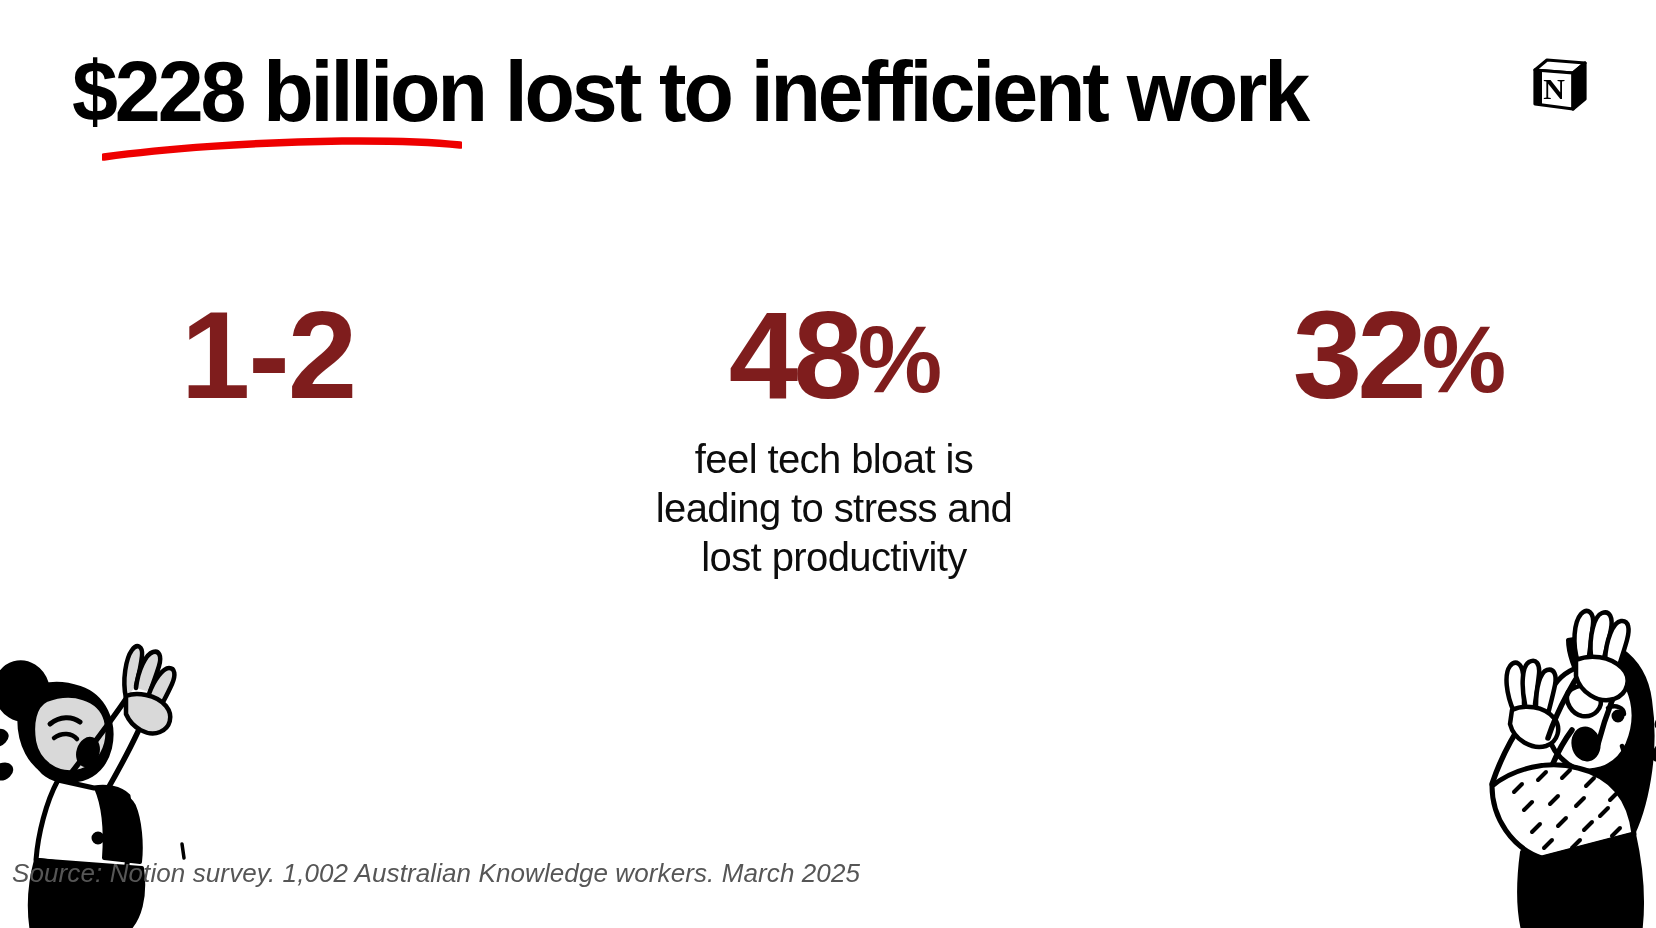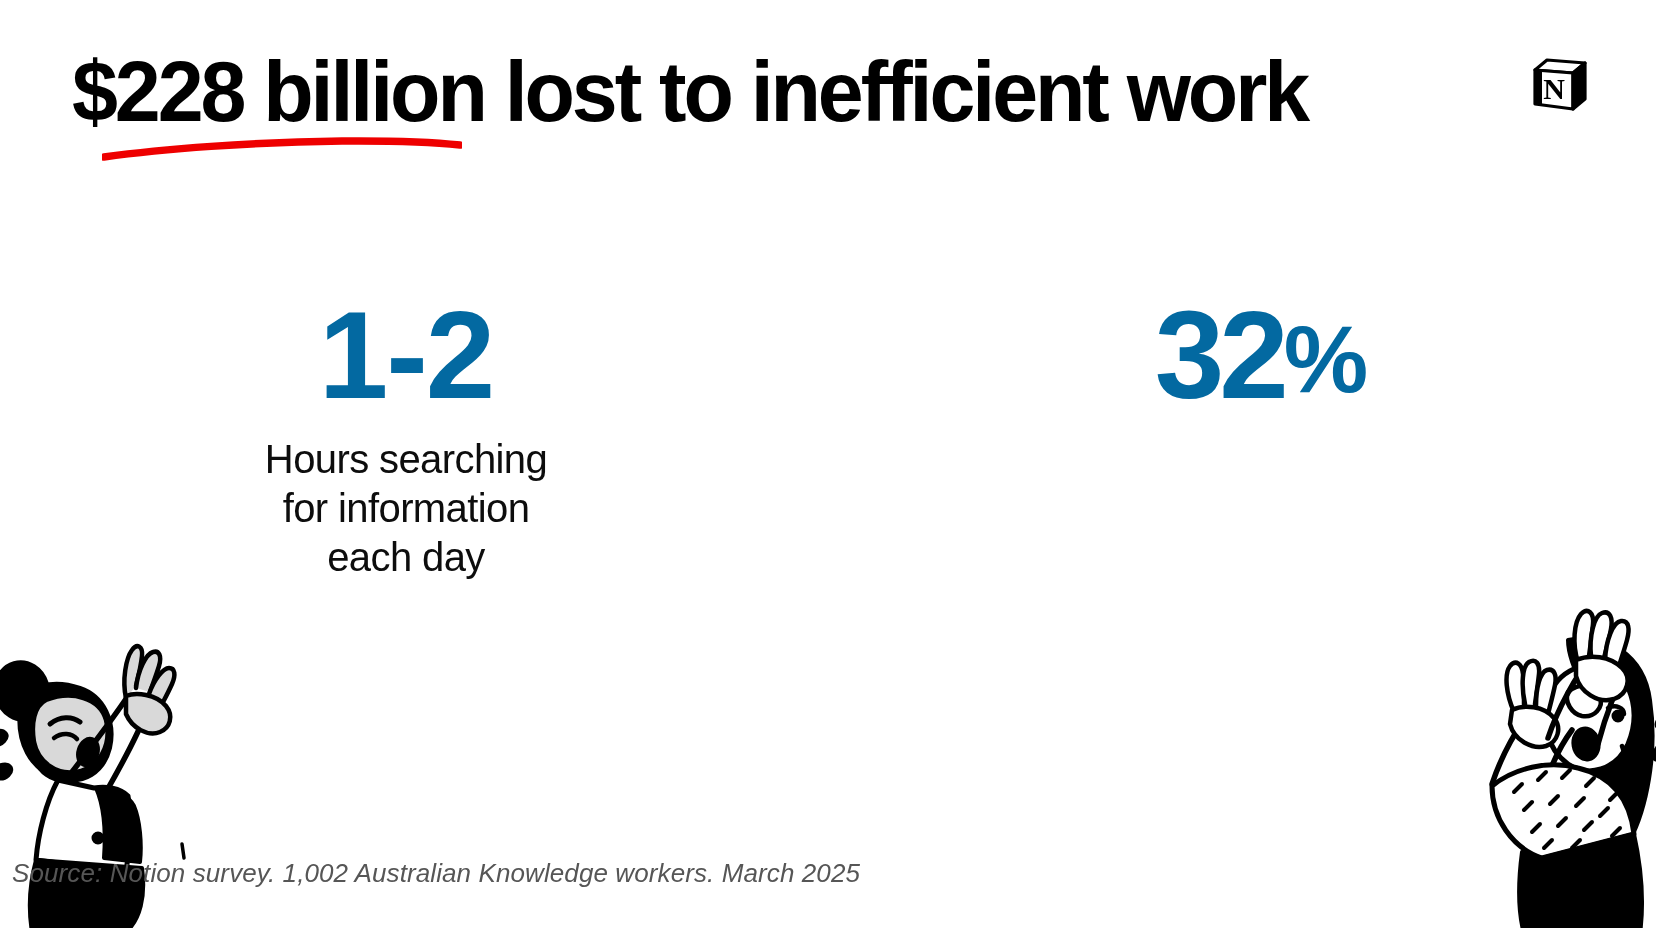--- a/index.html
+++ b/index.html
@@ -60,21 +60,21 @@
     flex-direction:column;
     align-items:center;
     text-align:center;
   }
   .stat-value {
     font-family:"Liberation Sans", sans-serif;
     font-weight:bold;
     font-size:125px;
     line-height:1.0;
     letter-spacing:-5px;
-    color:#0369a1;
+    color:#7f1d1d;
     white-space:nowrap;
   }
   .stat-value .pct {
     font-size:95px;
     vertical-align:6px;
     letter-spacing:-3px;
   }
   .stat-caption {
     margin-top:18px;
     font-family:"Liberation Sans", sans-serif;
@@ -133,25 +133,30 @@
       <text x="26" y="45" text-anchor="middle" font-family="Liberation Serif, serif" font-size="30" font-weight="bold" fill="#000000">N</text>
     </svg>
   </div>
 
   <div class="stats">
 
     <div class="stat stat-1">
       <div class="stat-value">
         <span>1-2</span><span class="pct"></span>
       </div>
-      <div class="stat-caption">Hours searching
-for information
-each day</div>
-    </div>
-
+    </div>
+
+    <div class="stat stat-2">
+      <div class="stat-value">
+        <span>48</span><span class="pct">%</span>
+      </div>
+      <div class="stat-caption">feel tech bloat is
+leading to stress and
+lost productivity</div>
+    </div>
 
     <div class="stat stat-3">
       <div class="stat-value">
         <span>32</span><span class="pct">%</span>
       </div>
     </div>
   </div>
 
   <svg class="illo illo-left" viewBox="0 0 290 336" aria-hidden="true">
     <g fill="none" stroke="#000" stroke-width="5" stroke-linecap="round" stroke-linejoin="round">

